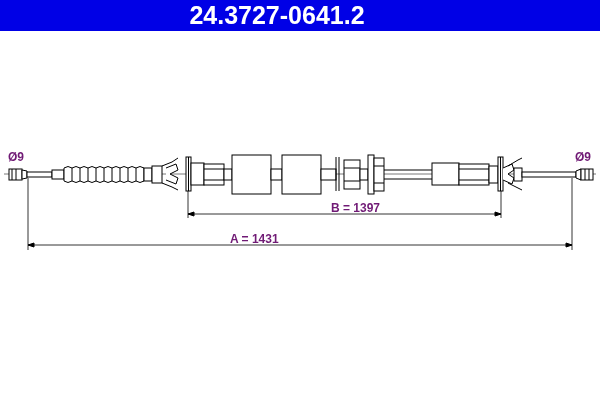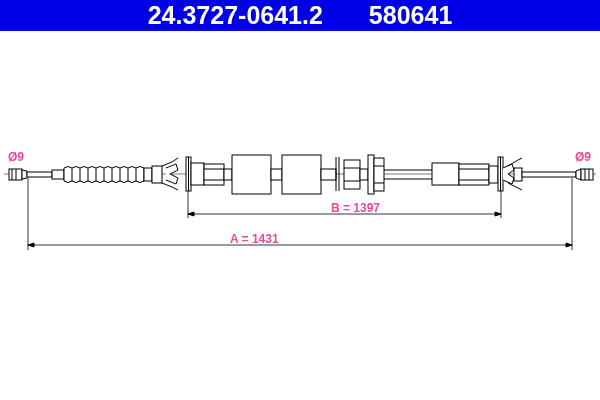--- a/index.html
+++ b/index.html
@@ -5,28 +5,27 @@
     html, body { margin: 0; padding: 0; background: #ffffff; }
     body { width: 600px; height: 400px; position: relative; overflow: hidden; font-family: "Liberation Sans", sans-serif; }
     .header {
       position: absolute; left: 0; top: 0; width: 600px; height: 31px;
       background: #0000e6; color: #ffffff;
       display: flex; align-items: center; justify-content: center;
       font-weight: bold; font-size: 25px; letter-spacing: 0px;
     }
     .header .pn { margin-right: 46px; }
     .drawing { position: absolute; left: 0; top: 0; }
-    .lbl { position: absolute; font-family: "Liberation Sans", sans-serif; font-weight: bold; font-size: 12px; color: #ec4899; white-space: nowrap; }
+    .lbl { position: absolute; font-family: "Liberation Sans", sans-serif; font-weight: bold; font-size: 12px; color: #701a75; white-space: nowrap; }
   </style>
 </head>
 <body>
 
 <div class="header">
   <span class="pn">24.3727-0641.2</span>
-  <span>580641</span>
 </div>
 
 <svg class="drawing" width="600" height="400" viewBox="0 0 600 400" xmlns="http://www.w3.org/2000/svg">
   <g stroke="#000" stroke-width="1" fill="none">
 
     <line x1="4" y1="174" x2="596" y2="174" stroke="#555" stroke-width="0.8"></line>
 
     <g>
       <rect x="9" y="169" width="13" height="11" fill="#fff"></rect>
       <line x1="12" y1="169" x2="12" y2="180"></line>

